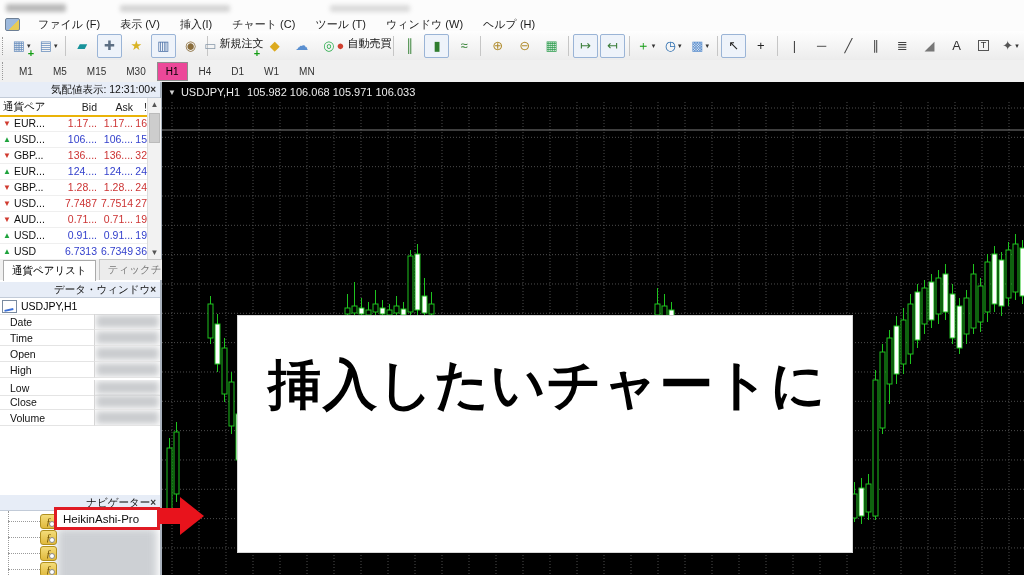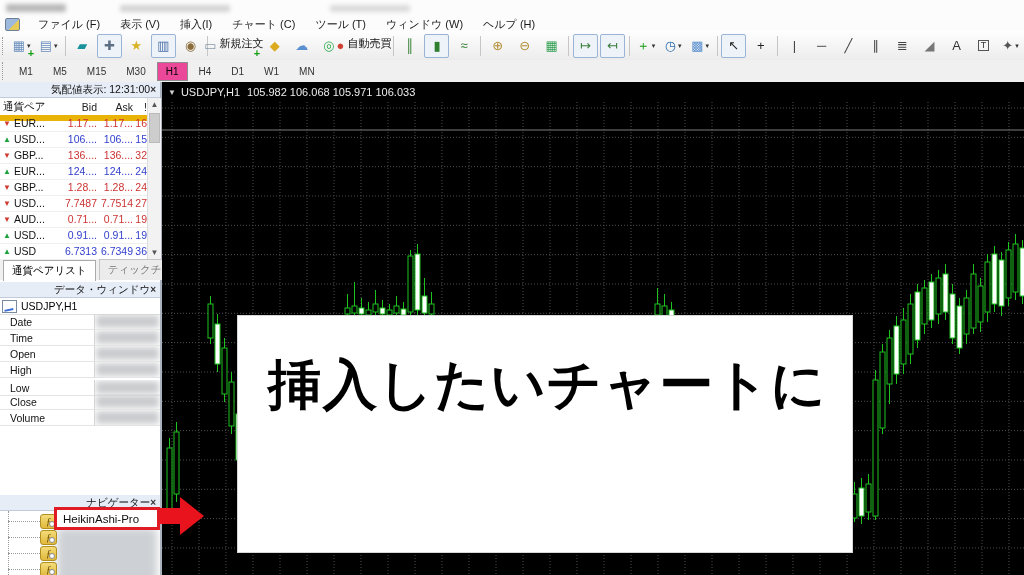--- a/index.html
+++ b/index.html
@@ -33,21 +33,21 @@
          border-bottom:1px solid #c9c9c9;display:flex;align-items:center;font-size:10px;color:#333;}
   .tfbtn{padding:3px 8px;margin:0 1px;border:1px solid transparent;}
   .tfbtn.active{background:#ec4899;border-color:#8f8f8f;color:#000;}
   
   .left-panel{position:absolute;left:0;top:82px;width:162px;height:493px;background:#fff;
               border-right:2px solid #a9b2bd;box-sizing:border-box;font-size:10.5px;}
   .phead{position:absolute;left:0;width:160px;height:16px;background:#e7edf7;border-bottom:1px solid #c2cbd8;
          display:flex;align-items:center;justify-content:flex-end;padding:0 4px;box-sizing:border-box;color:#111;}
   .phead .x{color:#333;font-size:10px;font-weight:bold;}
   .mw-colhead,.mw-row{position:absolute;left:0;width:147px;display:flex;align-items:center;height:16px;}
-  .mw-colhead{height:17px;border-bottom:6px solid #eab308;color:#222;}
+  .mw-colhead{height:17px;border-bottom:2px solid #eab308;color:#222;}
   .mw-row{border-bottom:1px solid #efefef;}
   .c-pair{width:57px;display:flex;align-items:center;padding-left:3px;box-sizing:border-box;color:#111;}
   .c-bid{width:40px;text-align:right;}
   .c-ask{width:36px;text-align:right;}
   .c-spr{width:14px;text-align:right;}
   .dirglyph{font-size:8px;margin-right:3px;}
   .dir-up{color:#1ea33c;} .dir-down{color:#d03a2f;}
   .trend-red .c-bid,.trend-red .c-ask,.trend-red .c-spr{color:#cc3333;}
   .trend-blue .c-bid,.trend-blue .c-ask,.trend-blue .c-spr{color:#3340cc;}
   .mw-scroll{position:absolute;left:147px;top:16px;width:13px;height:161px;background:#f2f2f2;border-left:1px solid #ddd;}

